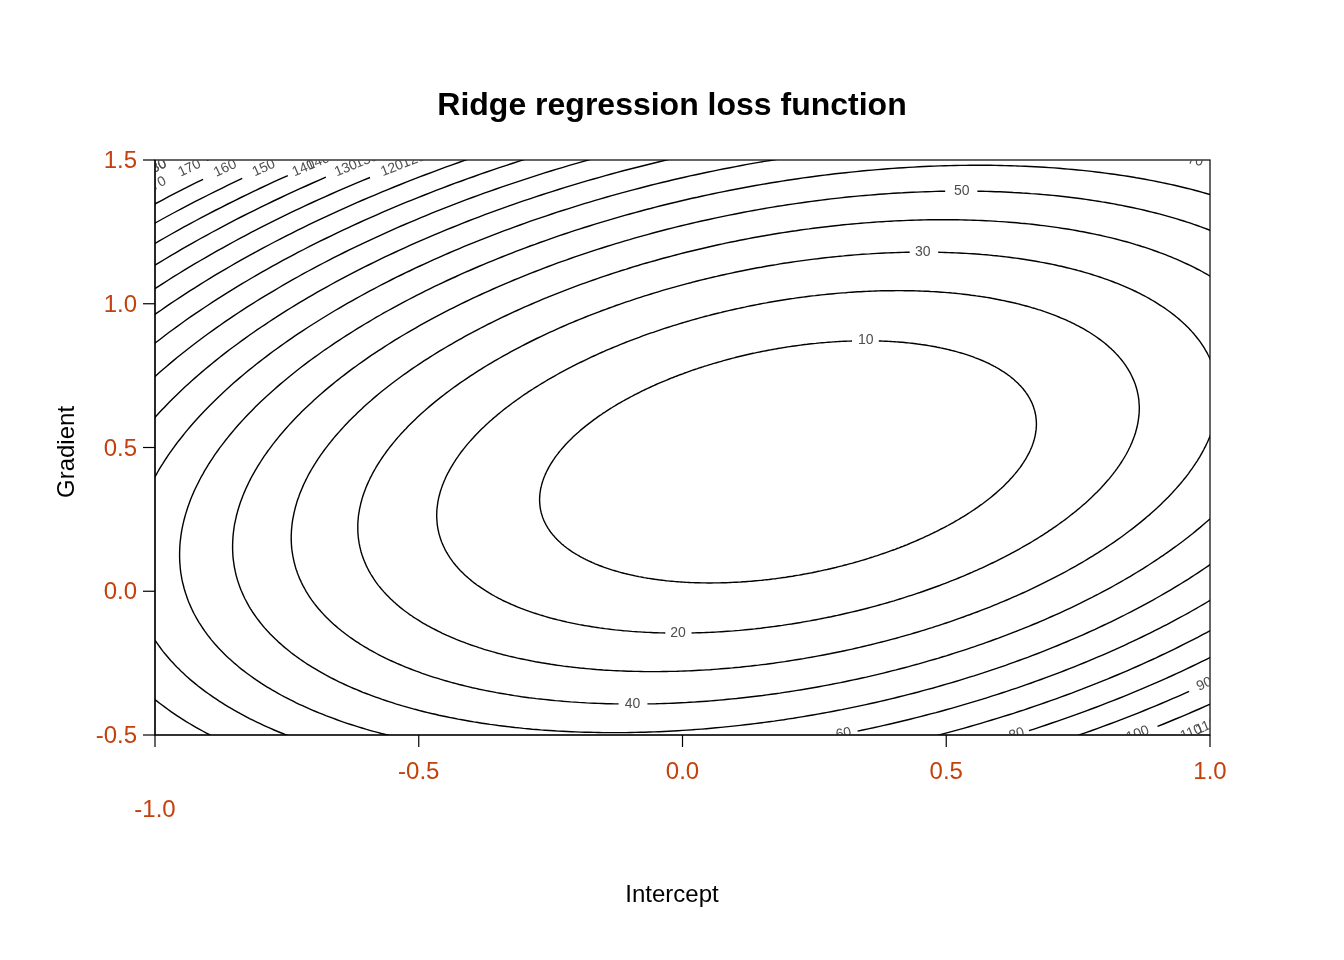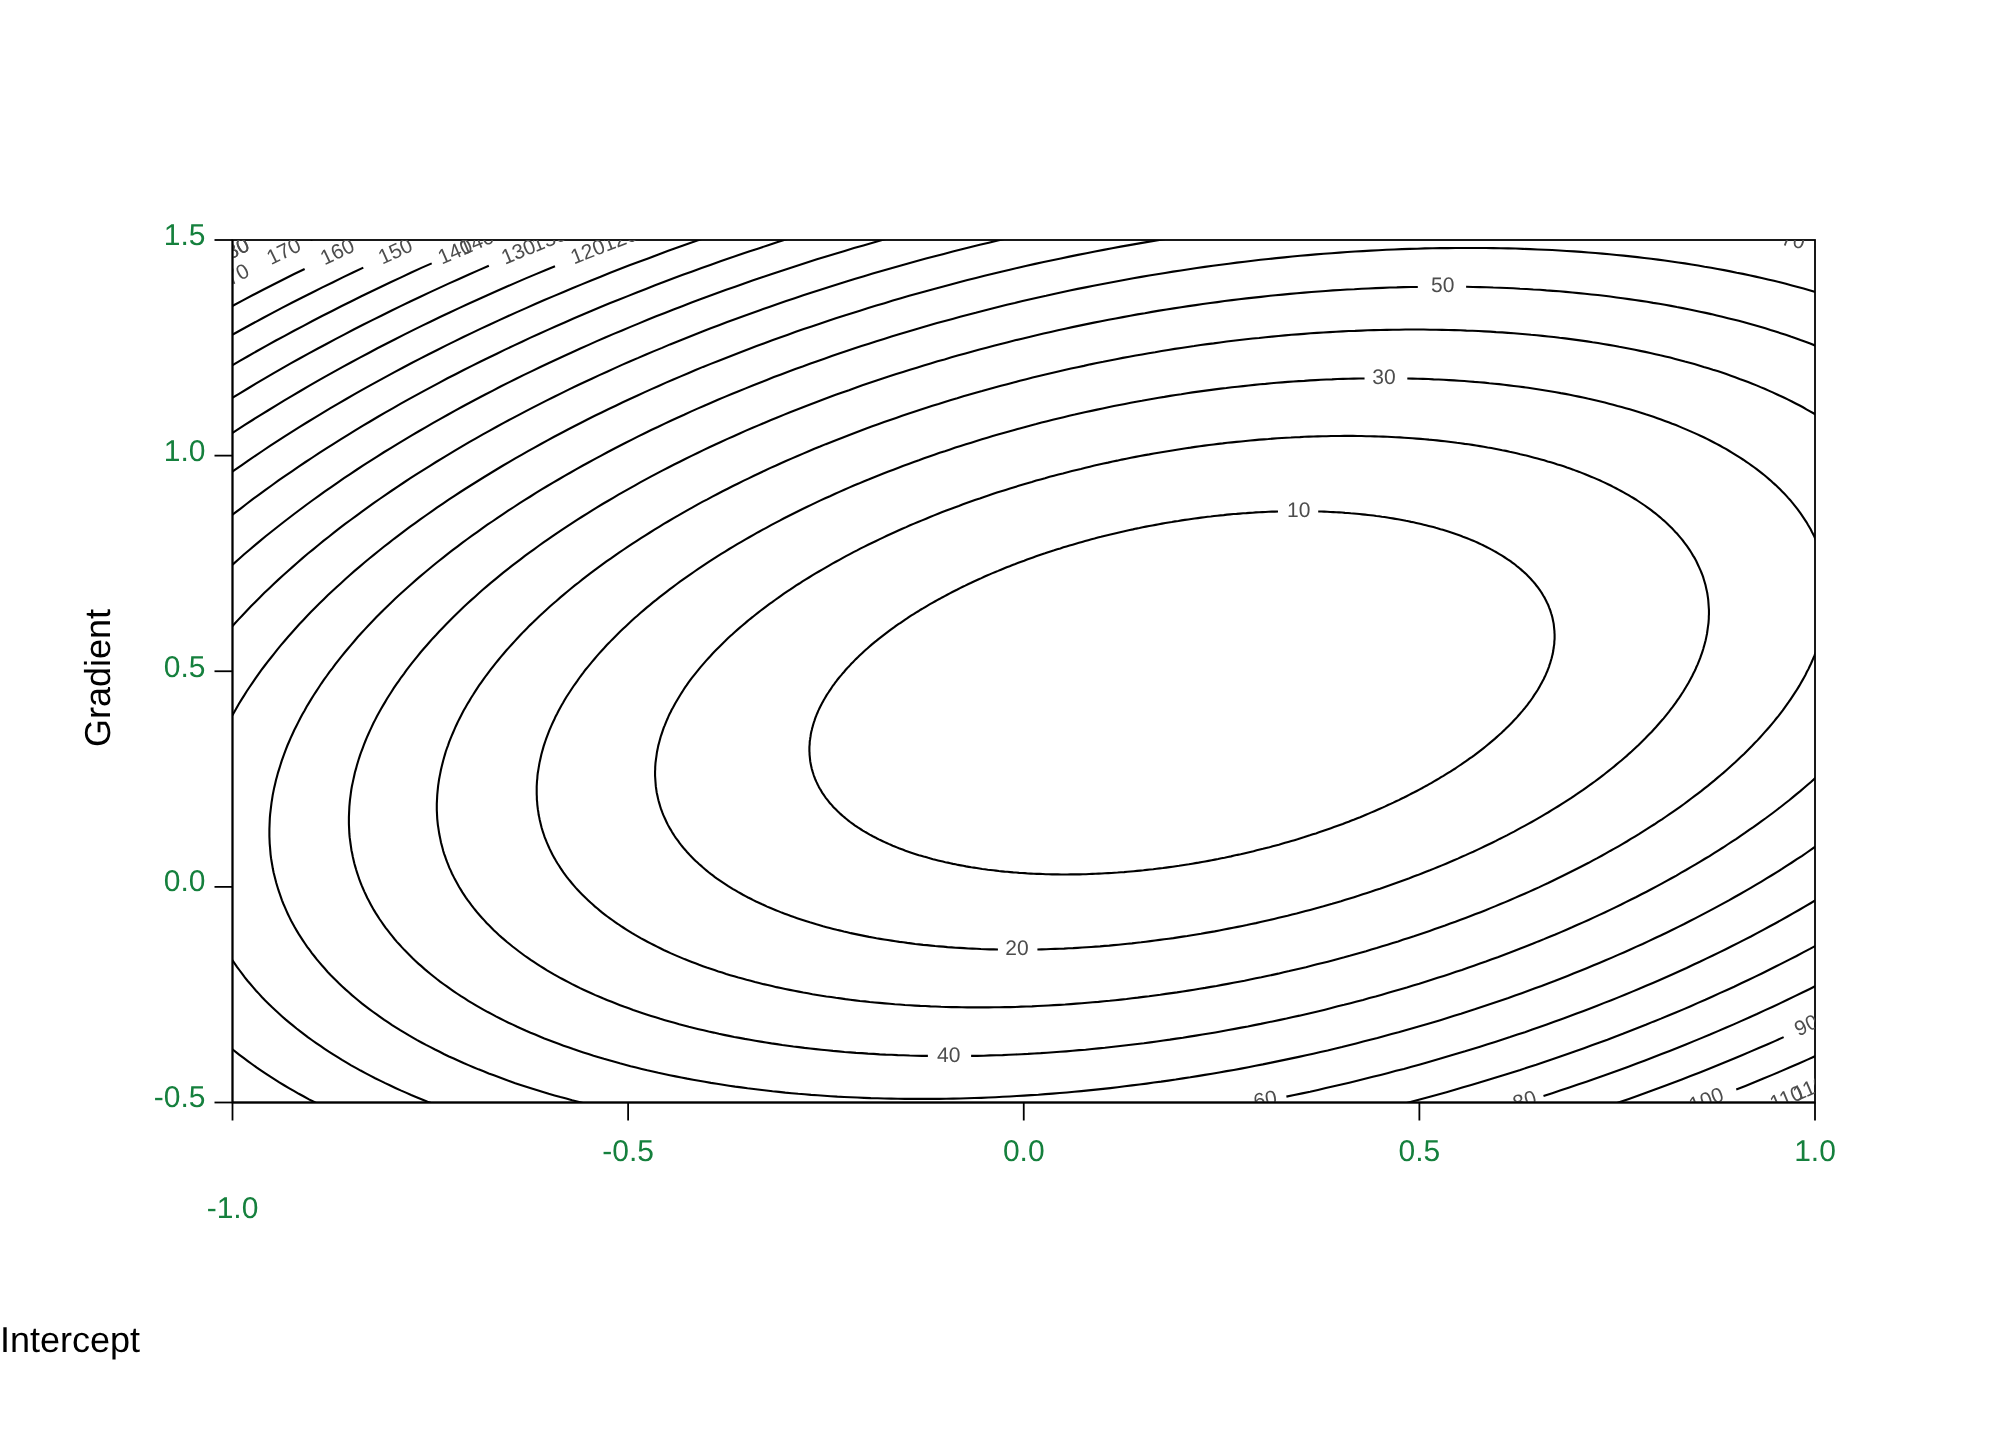--- a/index.html
+++ b/index.html
@@ -21,30 +21,31 @@
     position: absolute;
     color: #000;
     font-size: 24px;
   }
   .ylab {
     transform-origin: left top;
     transform: rotate(-90deg);
   }
   .tick-label {
     position: absolute;
-    color: #15803d;
-    font-size: 20px;
+    color: #c2410c;
+    font-size: 24px;
   }
   svg { display: block; }
 </style>
 </head>
 <body>
 
 <div id="root" style="position:relative;width:1344px;height:960px;">
-    <div class="axis-label" style="left: 0px; width: 1344px; top: 880px;">Intercept</div>
+    <div class="title" style="top: 86px; font-size: 32px;">Ridge regression loss function</div>
+    <div class="axis-label" style="left: 0px; width: 1344px; text-align: center; top: 880px;">Intercept</div>
     <div class="axis-label ylab" style="left: 52px; top: 497.5px;">Gradient</div>
     <svg width="1344" height="960" style="position: absolute; left: 0px; top: 0px;">
       <rect x="155" y="160" width="1055" height="575" fill="none" stroke="#000" stroke-width="1.2"></rect>
       <defs>
         <clipPath id="plotclip">
           <rect x="155" y="160" width="1055" height="575"></rect>
         </clipPath>
       </defs>
       <g clip-path="url(#plotclip)">
         <polyline points="852.0,341.0 849.9,341.1 847.8,341.1 845.7,341.2 843.6,341.3 841.5,341.4 839.4,341.5 837.2,341.6 835.1,341.8 833.0,341.9 830.9,342.1 828.7,342.2 826.6,342.4 824.4,342.6 822.3,342.7 820.1,342.9 818.0,343.1 815.8,343.4 813.7,343.6 811.5,343.8 809.4,344.0 807.2,344.3 805.0,344.5 802.9,344.8 800.7,345.1 798.6,345.4 796.4,345.7 794.2,346.0 792.1,346.3 789.9,346.6 787.7,346.9 785.6,347.3 783.4,347.6 781.2,348.0 779.1,348.3 776.9,348.7 774.7,349.1 772.6,349.5 770.4,349.9 768.2,350.3 766.1,350.7 763.9,351.1 761.8,351.5 759.6,352.0 757.5,352.4 755.3,352.9 753.2,353.3 751.0,353.8 748.9,354.3 746.7,354.8 744.6,355.3 742.5,355.8 740.3,356.3 738.2,356.8 736.1,357.3 734.0,357.9 731.9,358.4 729.7,359.0 727.6,359.5 725.5,360.1 723.4,360.7 721.4,361.3 719.3,361.9 717.2,362.5 715.1,363.1 713.0,363.7 711.0,364.3 708.9,364.9 706.9,365.6 704.8,366.2 702.8,366.9 700.8,367.5 698.7,368.2 696.7,368.9 694.7,369.5 692.7,370.2 690.7,370.9 688.7,371.6 686.7,372.3 684.7,373.0 682.8,373.8 680.8,374.5 678.9,375.2 676.9,376.0 675.0,376.7 673.1,377.5 671.1,378.2 669.2,379.0 667.3,379.8 665.4,380.6 663.6,381.3 661.7,382.1 659.8,382.9 658.0,383.7 656.1,384.5 654.3,385.4 652.5,386.2 650.7,387.0 648.9,387.8 647.1,388.7 645.3,389.5 643.5,390.4 641.8,391.2 640.0,392.1 638.3,393.0 636.6,393.8 634.9,394.7 633.2,395.6 631.5,396.5 629.8,397.4 628.1,398.3 626.5,399.2 624.8,400.1 623.2,401.0 621.6,401.9 620.0,402.8 618.4,403.7 616.8,404.7 615.3,405.6 613.7,406.5 612.2,407.5 610.6,408.4 609.1,409.4 607.6,410.3 606.1,411.3 604.7,412.3 603.2,413.2 601.8,414.2 600.4,415.2 598.9,416.1 597.5,417.1 596.2,418.1 594.8,419.1 593.4,420.1 592.1,421.1 590.8,422.1 589.5,423.1 588.2,424.1 586.9,425.1 585.6,426.1 584.4,427.1 583.1,428.1 581.9,429.1 580.7,430.1 579.5,431.2 578.4,432.2 577.2,433.2 576.1,434.2 574.9,435.3 573.8,436.3 572.7,437.3 571.7,438.4 570.6,439.4 569.6,440.4 568.6,441.5 567.5,442.5 566.6,443.6 565.6,444.6 564.6,445.7 563.7,446.7 562.8,447.8 561.9,448.8 561.0,449.9 560.1,450.9 559.2,452.0 558.4,453.0 557.6,454.1 556.8,455.1 556.0,456.2 555.2,457.2 554.5,458.3 553.8,459.4 553.1,460.4 552.4,461.5 551.7,462.5 551.0,463.6 550.4,464.6 549.8,465.7 549.2,466.7 548.6,467.8 548.0,468.9 547.5,469.9 546.9,471.0 546.4,472.0 545.9,473.1 545.4,474.1 545.0,475.2 544.5,476.2 544.1,477.3 543.7,478.3 543.3,479.4 543.0,480.4 542.6,481.5 542.3,482.5 542.0,483.5 541.7,484.6 541.4,485.6 541.2,486.7 540.9,487.7 540.7,488.7 540.5,489.7 540.4,490.8 540.2,491.8 540.1,492.8 539.9,493.8 539.8,494.9 539.8,495.9 539.7,496.9 539.6,497.9 539.6,498.9 539.6,499.9 539.6,500.9 539.7,501.9 539.7,502.9 539.8,503.9 539.9,504.9 540.0,505.9 540.1,506.9 540.2,507.8 540.4,508.8 540.6,509.8 540.8,510.8 541.0,511.7 541.2,512.7 541.5,513.6 541.8,514.6 542.1,515.5 542.4,516.5 542.7,517.4 543.1,518.4 543.4,519.3 543.8,520.2 544.2,521.1 544.7,522.1 545.1,523.0 545.6,523.9 546.0,524.8 546.5,525.7 547.1,526.6 547.6,527.5 548.1,528.4 548.7,529.2 549.3,530.1 549.9,531.0 550.5,531.9 551.2,532.7 551.9,533.6 552.5,534.4 553.2,535.3 554.0,536.1 554.7,536.9 555.4,537.8 556.2,538.6 557.0,539.4 557.8,540.2 558.6,541.0 559.5,541.8 560.3,542.6 561.2,543.4 562.1,544.2 563.0,544.9 563.9,545.7 564.9,546.5 565.8,547.2 566.8,548.0 567.8,548.7 568.8,549.4 569.8,550.2 570.9,550.9 571.9,551.6 573.0,552.3 574.1,553.0 575.2,553.7 576.4,554.4 577.5,555.0 578.7,555.7 579.8,556.4 581.0,557.0 582.2,557.7 583.5,558.3 584.7,559.0 585.9,559.6 587.2,560.2 588.5,560.8 589.8,561.4 591.1,562.0 592.4,562.6 593.8,563.2 595.1,563.8 596.5,564.3 597.9,564.9 599.3,565.5 600.7,566.0 602.2,566.5 603.6,567.1 605.1,567.6 606.5,568.1 608.0,568.6 609.5,569.1 611.0,569.6 612.6,570.1 614.1,570.5 615.7,571.0 617.2,571.4 618.8,571.9 620.4,572.3 622.0,572.8 623.6,573.2 625.3,573.6 626.9,574.0 628.6,574.4 630.2,574.8 631.9,575.1 633.6,575.5 635.3,575.9 637.0,576.2 638.7,576.6 640.5,576.9 642.2,577.2 644.0,577.6 645.8,577.9 647.5,578.2 649.3,578.4 651.1,578.7 653.0,579.0 654.8,579.3 656.6,579.5 658.5,579.8 660.3,580.0 662.2,580.2 664.0,580.4 665.9,580.7 667.8,580.9 669.7,581.1 671.6,581.2 673.6,581.4 675.5,581.6 677.4,581.7 679.4,581.9 681.3,582.0 683.3,582.1 685.2,582.3 687.2,582.4 689.2,582.5 691.2,582.6 693.2,582.6 695.2,582.7 697.2,582.8 699.2,582.8 701.3,582.9 703.3,582.9 705.3,582.9 707.4,583.0 709.4,583.0 711.5,583.0 713.6,582.9 715.6,582.9 717.7,582.9 719.8,582.9 721.9,582.8 724.0,582.8 726.1,582.7 728.2,582.6 730.3,582.5 732.4,582.4 734.5,582.3 736.6,582.2 738.8,582.1 740.9,582.0 743.0,581.8 745.1,581.7 747.3,581.5 749.4,581.4 751.6,581.2 753.7,581.0 755.9,580.8 758.0,580.6 760.2,580.4 762.3,580.2 764.5,579.9 766.6,579.7 768.8,579.5 771.0,579.2 773.1,578.9 775.3,578.7 777.4,578.4 779.6,578.1 781.8,577.8 783.9,577.5 786.1,577.2 788.3,576.8 790.4,576.5 792.6,576.2 794.8,575.8 796.9,575.4 799.1,575.1 801.3,574.7 803.4,574.3 805.6,573.9 807.8,573.5 809.9,573.1 812.1,572.7 814.2,572.2 816.4,571.8 818.5,571.3 820.7,570.9 822.8,570.4 825.0,569.9 827.1,569.5 829.3,569.0 831.4,568.5 833.5,568.0 835.7,567.5 837.8,566.9 839.9,566.4 842.0,565.9 844.1,565.3 846.3,564.8 848.4,564.2 850.5,563.6 852.6,563.1 854.6,562.5 856.7,561.9 858.8,561.3 860.9,560.7 863.0,560.1 865.0,559.5 867.1,558.8 869.1,558.2 871.2,557.5 873.2,556.9 875.2,556.2 877.3,555.6 879.3,554.9 881.3,554.2 883.3,553.5 885.3,552.8 887.3,552.1 889.3,551.4 891.3,550.7 893.2,550.0 895.2,549.3 897.1,548.5 899.1,547.8 899.1,547.8 901.0,547.0 902.9,546.3 904.9,545.5 906.8,544.8 908.7,544.0 910.6,543.2 912.4,542.4 914.3,541.6 916.2,540.8 918.0,540.0 919.9,539.2 921.7,538.4 923.5,537.6 925.3,536.7 927.1,535.9 928.9,535.1 930.7,534.2 932.5,533.4 934.2,532.5 936.0,531.7 937.7,530.8 939.4,529.9 941.1,529.0 942.8,528.2 944.5,527.3 946.2,526.4 947.9,525.5 949.5,524.6 951.2,523.7 952.8,522.8 954.4,521.9 956.0,520.9 957.6,520.0 959.2,519.1 960.7,518.1 962.3,517.2 963.8,516.3 965.4,515.3 966.9,514.4 968.4,513.4 969.9,512.5 971.3,511.5 972.8,510.5 974.2,509.6 975.6,508.6 977.1,507.6 978.5,506.6 979.8,505.6 981.2,504.7 982.6,503.7 983.9,502.7 985.2,501.7 986.5,500.7 987.8,499.7 989.1,498.7 990.4,497.7 991.6,496.7 992.9,495.6 994.1,494.6 995.3,493.6 996.5,492.6 997.6,491.6 998.8,490.5 999.9,489.5 1001.1,488.5 1002.2,487.4 1003.3,486.4 1004.3,485.4 1005.4,484.3 1006.4,483.3 1007.4,482.3 1008.5,481.2 1009.4,480.2 1010.4,479.1 1011.4,478.1 1012.3,477.0 1013.2,476.0 1014.1,474.9 1015.0,473.9 1015.9,472.8 1016.8,471.8 1017.6,470.7 1018.4,469.7 1019.2,468.6 1020.0,467.6 1020.8,466.5 1021.5,465.5 1022.2,464.4 1022.9,463.3 1023.6,462.3 1024.3,461.2 1025.0,460.2 1025.6,459.1 1026.2,458.1 1026.8,457.0 1027.4,455.9 1028.0,454.9 1028.5,453.8 1029.1,452.8 1029.6,451.7 1030.1,450.7 1030.6,449.6 1031.0,448.6 1031.5,447.5 1031.9,446.5 1032.3,445.4 1032.7,444.4 1033.0,443.3 1033.4,442.3 1033.7,441.2 1034.0,440.2 1034.3,439.2 1034.6,438.1 1034.8,437.1 1035.1,436.1 1035.3,435.0 1035.5,434.0 1035.6,433.0 1035.8,432.0 1035.9,430.9 1036.1,429.9 1036.2,428.9 1036.2,427.9 1036.3,426.9 1036.4,425.9 1036.4,424.8 1036.4,423.8 1036.4,422.8 1036.3,421.8 1036.3,420.8 1036.2,419.9 1036.1,418.9 1036.0,417.9 1035.9,416.9 1035.8,415.9 1035.6,414.9 1035.4,414.0 1035.2,413.0 1035.0,412.0 1034.8,411.1 1034.5,410.1 1034.2,409.2 1033.9,408.2 1033.6,407.3 1033.3,406.3 1032.9,405.4 1032.6,404.5 1032.2,403.5 1031.8,402.6 1031.3,401.7 1030.9,400.8 1030.4,399.9 1030.0,399.0 1029.5,398.1 1028.9,397.2 1028.4,396.3 1027.9,395.4 1027.3,394.5 1026.7,393.6 1026.1,392.8 1025.5,391.9 1024.8,391.0 1024.1,390.2 1023.5,389.3 1022.8,388.5 1022.0,387.6 1021.3,386.8 1020.6,386.0 1019.8,385.2 1019.0,384.4 1018.2,383.5 1017.4,382.7 1016.5,381.9 1015.7,381.2 1014.8,380.4 1013.9,379.6 1013.0,378.8 1012.1,378.1 1011.1,377.3 1010.2,376.5 1009.2,375.8 1008.2,375.1 1007.2,374.3 1006.2,373.6 1005.1,372.9 1004.1,372.2 1003.0,371.5 1001.9,370.8 1000.8,370.1 999.6,369.4 998.5,368.7 997.3,368.0 996.2,367.4 995.0,366.7 993.8,366.1 992.5,365.4 991.3,364.8 990.1,364.2 988.8,363.5 987.5,362.9 986.2,362.3 984.9,361.7 983.6,361.1 982.2,360.5 980.9,360.0 979.5,359.4 978.1,358.8 976.7,358.3 975.3,357.8 973.8,357.2 972.4,356.7 970.9,356.2 969.5,355.7 968.0,355.2 966.5,354.7 965.0,354.2 963.4,353.7 961.9,353.2 960.3,352.8 958.8,352.3 957.2,351.9 955.6,351.4 954.0,351.0 952.4,350.6 950.7,350.2 949.1,349.8 947.4,349.4 945.8,349.0 944.1,348.6 942.4,348.2 940.7,347.9 939.0,347.5 937.3,347.2 935.5,346.8 933.8,346.5 932.0,346.2 930.2,345.9 928.5,345.6 926.7,345.3 924.9,345.0 923.0,344.7 921.2,344.5 919.4,344.2 917.5,344.0 915.7,343.7 913.8,343.5 912.0,343.3 910.1,343.1 908.2,342.9 906.3,342.7 904.4,342.5 902.4,342.3 900.5,342.2 898.6,342.0 896.6,341.9 894.7,341.7 892.7,341.6 890.8,341.5 888.8,341.4 886.8,341.3 884.8,341.2 882.8,341.1 880.8,341.0 878.8,341.0" fill="none" stroke="#000000" stroke-width="1.4"></polyline>

